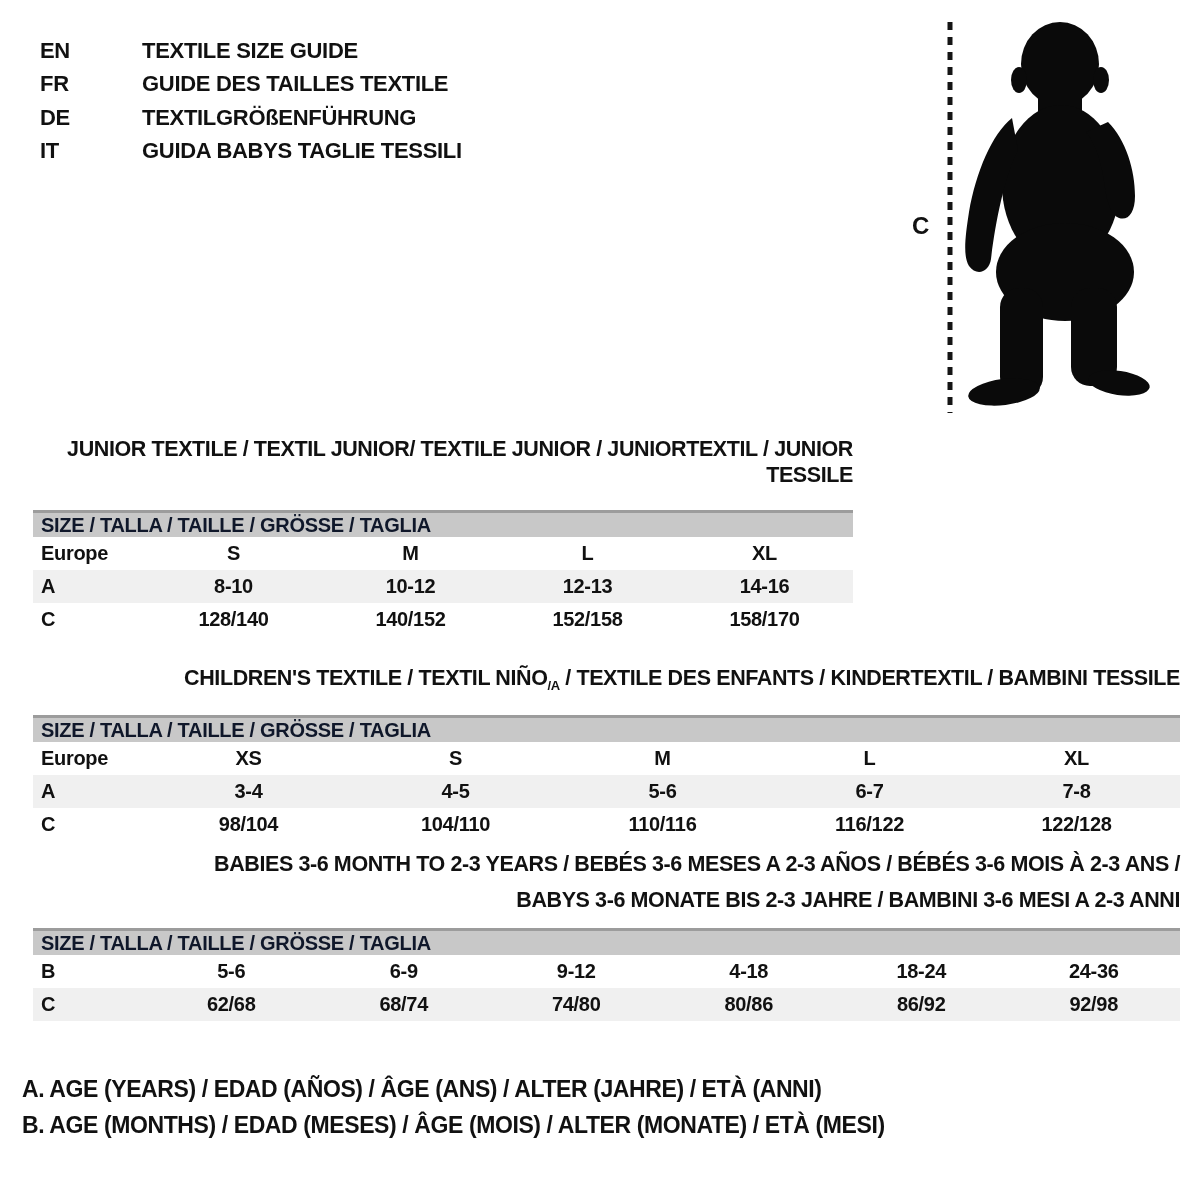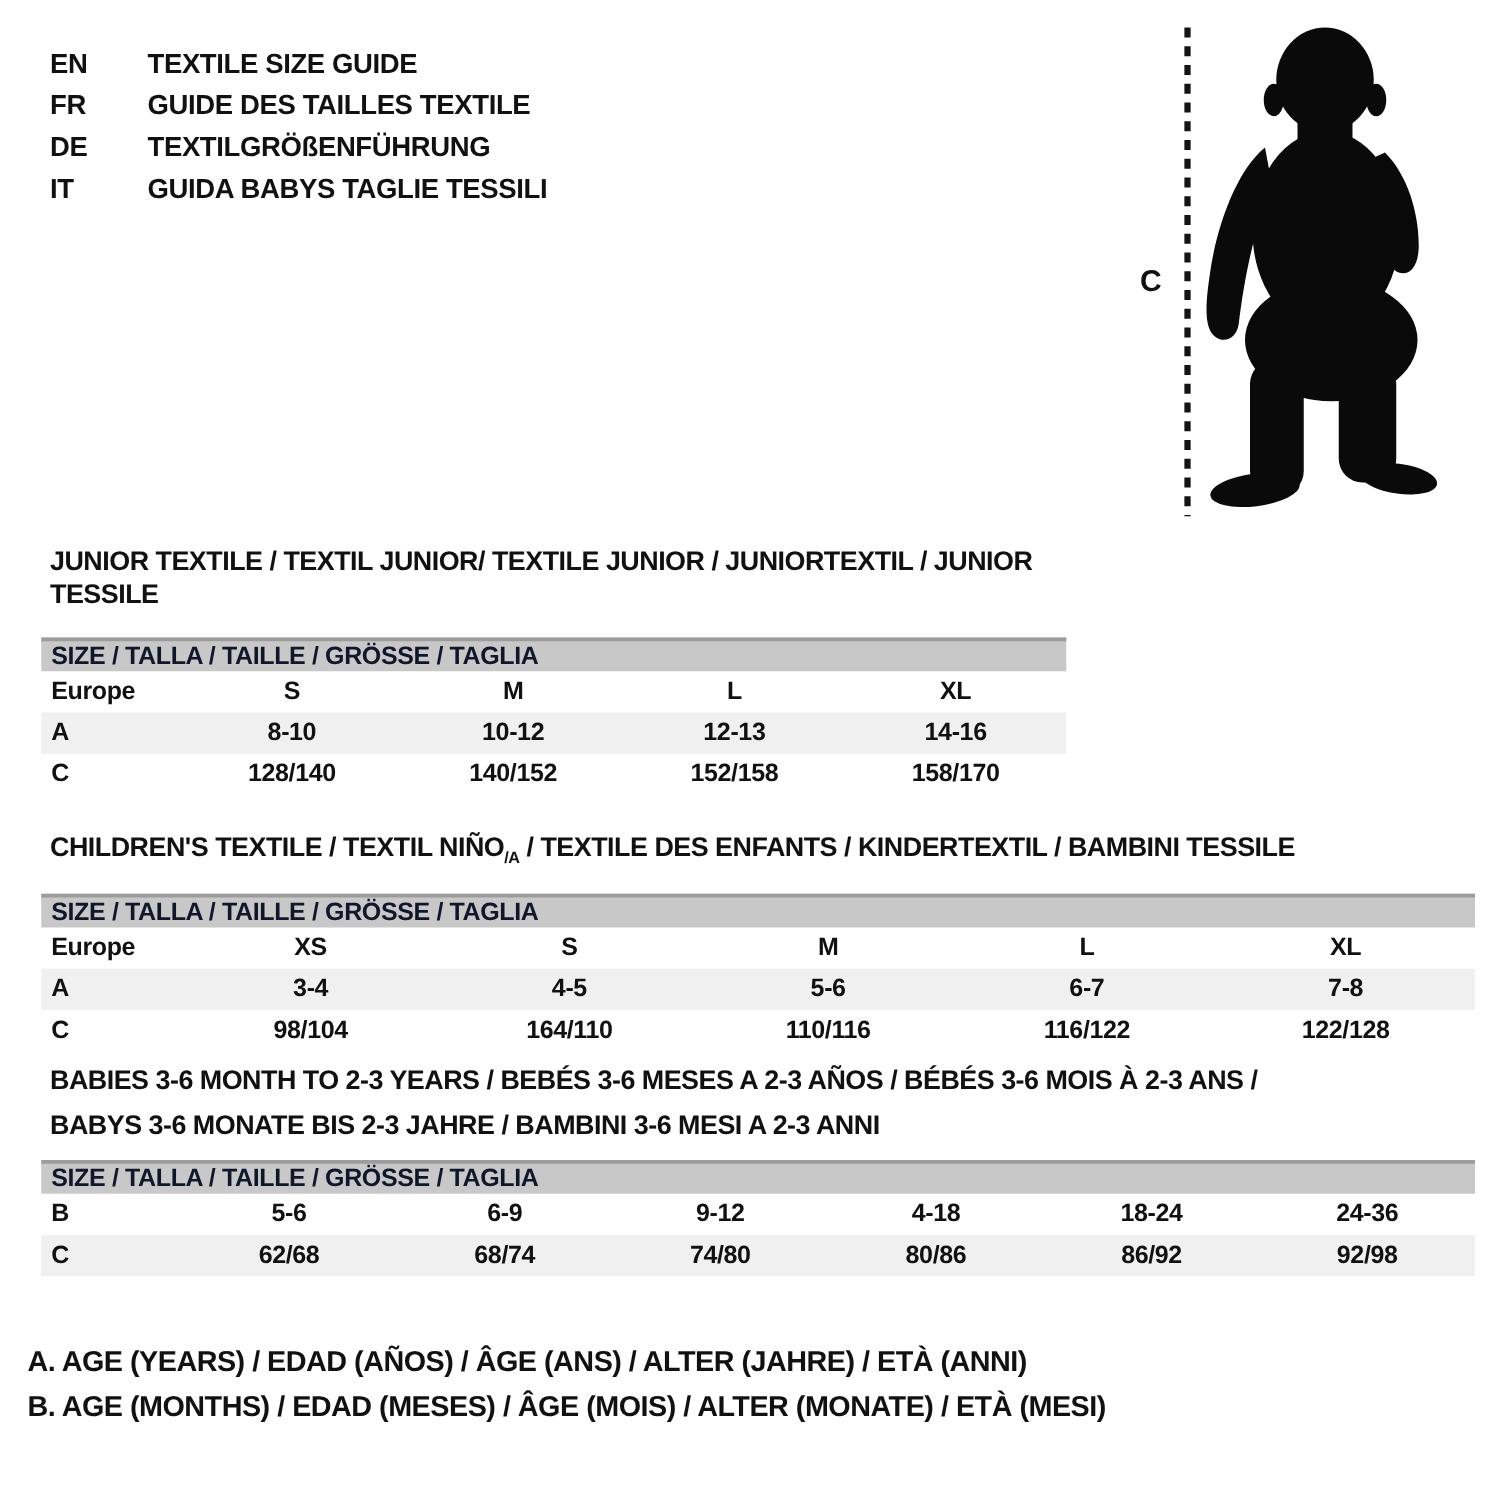--- a/index.html
+++ b/index.html
@@ -4,32 +4,32 @@
 <style>
   html,body{margin:0;padding:0;}
   body{
     width:1200px;height:1200px;position:relative;overflow:hidden;
     background:#ffffff;color:var(--ink,#111);
     font-family:"Liberation Sans", sans-serif;font-weight:700;
     -webkit-font-smoothing:antialiased;
   }
   
   .lang-block{position:absolute;left:40px;top:34px;}
-  .lang-row{display:flex;height:33.5px;align-items:center;font-size:22px;letter-spacing:-0.3px;}
+  .lang-row{display:flex;height:33.5px;align-items:center;font-size:22px;letter-spacing:-0.3px;gap:24px;}
   .lang-code{width:78px;}
   
   .figure-block{position:absolute;left:900px;top:10px;width:260px;height:410px;}
   .figure-block svg{position:absolute;left:0;top:0;}
   .figure-c-label{position:absolute;left:12px;top:202px;font-size:24px;}
   
   .section{position:absolute;left:33px;}
   #section-junior{top:436px;width:820px;}
   #section-children{top:644px;width:1147px;margin-top:21px;}
   #section-babies{top:846px;width:1147px;}
-  .sec-title{font-size:21.5px;letter-spacing:-0.4px;margin-left:7px;}
+  .sec-title{font-size:21.5px;letter-spacing:-0.4px;margin-left:7px;text-align:right;}
   .sec-title .line{line-height:26px;}
   #section-babies .sec-title .line{line-height:36px;}
   .sec-title sub{font-size:13px;line-height:0;}
   #section-junior .size-bar{margin-top:22px;}
   #section-children .size-bar{margin-top:24px;}
   #section-babies .size-bar{margin-top:10px;}
   .size-bar{
     height:27px;background:var(--bar-gray,#c8c8c8);
     border-top:3px solid var(--bar-edge,#9c9c9c);box-sizing:border-box;
     display:flex;align-items:center;padding-left:8px;
@@ -138,21 +138,21 @@
         <div class="tlabel">A</div>
         <div class="tcell">3-4</div>
         <div class="tcell">4-5</div>
         <div class="tcell">5-6</div>
         <div class="tcell">6-7</div>
         <div class="tcell">7-8</div>
       </div>
       <div class="trow">
         <div class="tlabel">C</div>
         <div class="tcell">98/104</div>
-        <div class="tcell">164/110</div>
+        <div class="tcell">104/110</div>
         <div class="tcell">110/116</div>
         <div class="tcell">116/122</div>
         <div class="tcell">122/128</div>
       </div>
     </div>
 </div>
 
 <div class="section" id="section-babies">
   <div class="sec-title">
       <div class="line"><span>BABIES 3-6 MONTH TO 2-3 YEARS / BEBÉS 3-6 MESES A 2-3 AÑOS / BÉBÉS 3-6 MOIS À 2-3 ANS /</span></div>

